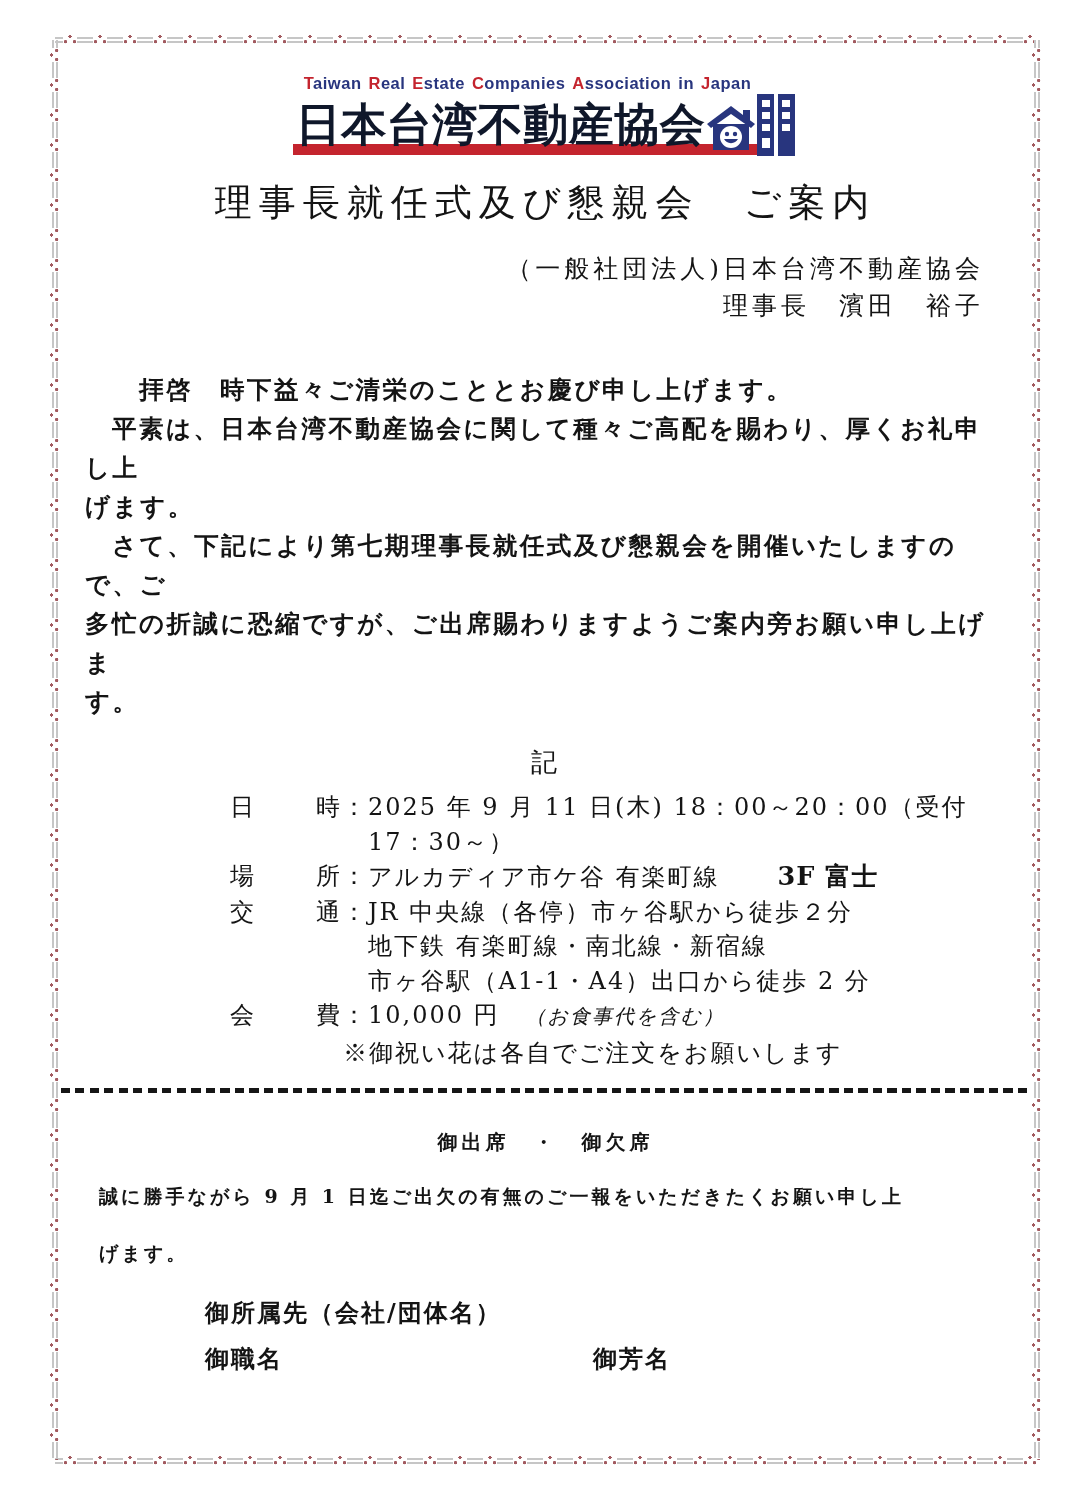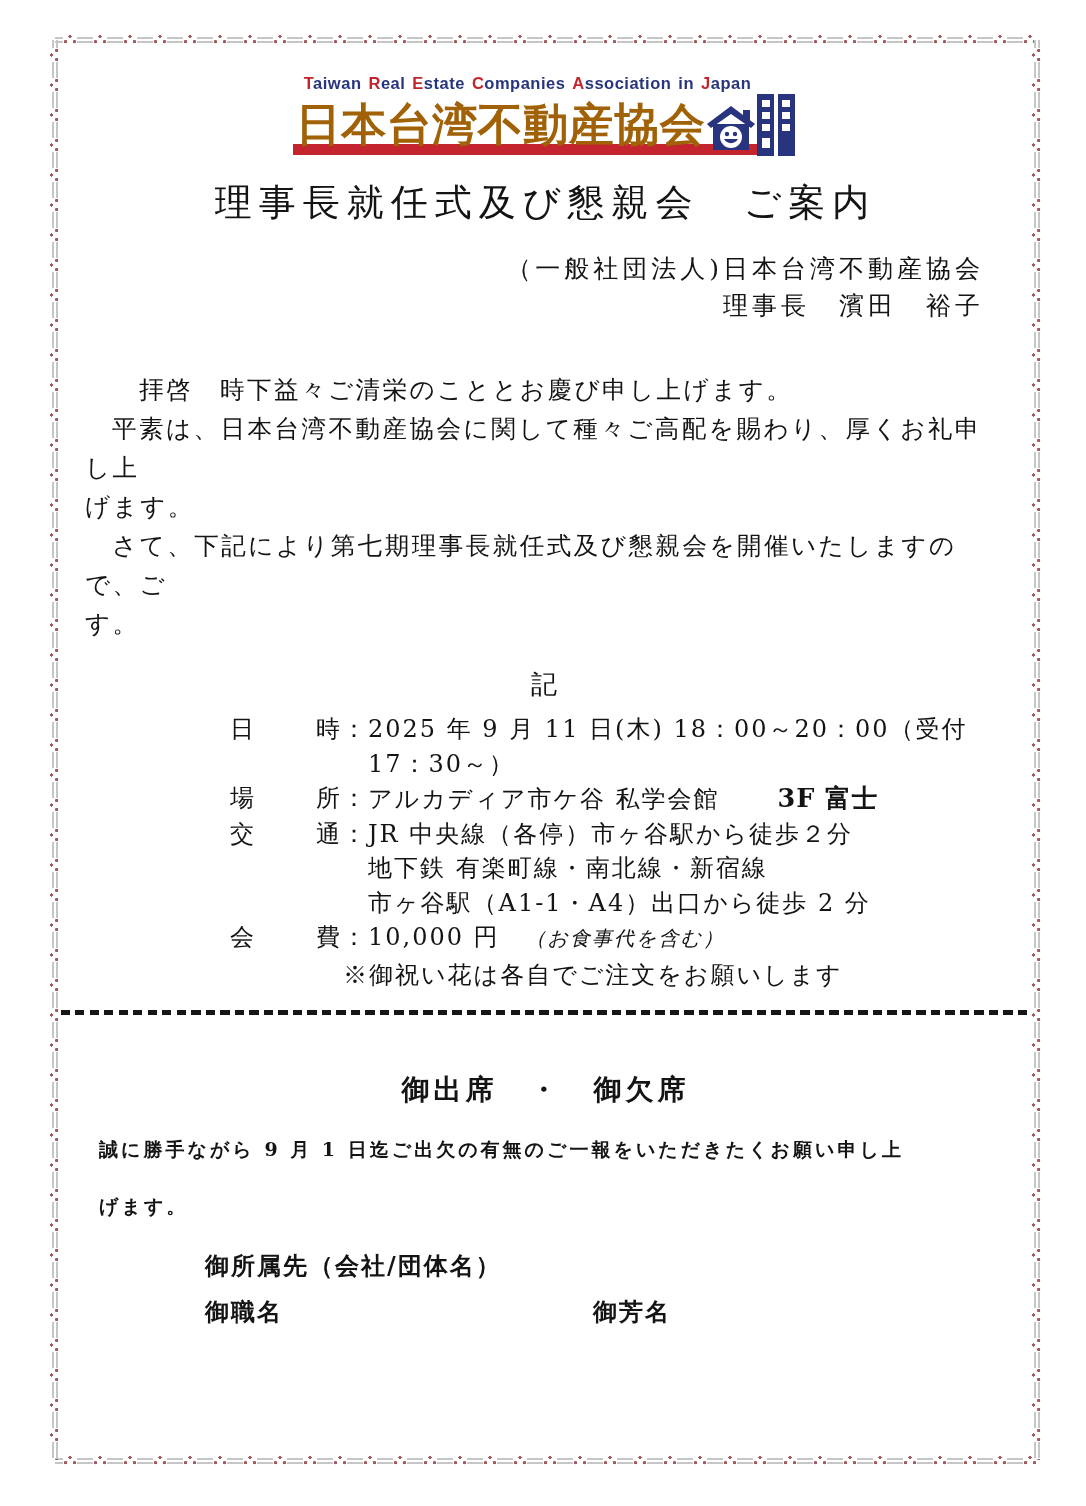--- a/index.html
+++ b/index.html
@@ -52,46 +52,46 @@
   .logo-en {
     font-family:"Liberation Sans",sans-serif; font-weight:bold;
     font-size:16.5px; color:#28357e; letter-spacing:.5px; padding-left:8px; margin-bottom:1px;
   }
   .logo-en .w { margin-right:7px; }
   .logo-en .cap { color:#c4242e; }
   .logo-row { position:relative; display:flex; align-items:flex-end; }
   .logo-jp {
     position:relative; z-index:1;
     font-family:"Liberation Sans",sans-serif; font-weight:bold;
-    font-size:45px; line-height:42px; color:#a16207; letter-spacing:0.5px;
+    font-size:45px; line-height:42px; color:#0f172a; letter-spacing:0.5px;
   }
   .logo-bar { position:absolute; z-index:0; left:-3px; right:30px; bottom:-9px; height:11px; background:#c4242e; }
   .house-icon  { position:relative; z-index:1; margin:0 0 -8px 2px; }
   .building-icon { position:relative; z-index:1; margin:0 0 -14px 2px; }
 
   
   .title { text-align:center; font-size:37px; font-weight:normal; letter-spacing:7px; margin-top:32px; }
   .sender { text-align:right; padding-right:22px; margin-top:22px; font-size:25px; line-height:37px; letter-spacing:4px; }
-  .bodytext { margin-top:46px; font-size:24.5px; line-height:39px; letter-spacing:2.5px; }
+  .bodytext { margin-top:46px; font-size:24.5px; line-height:39px; letter-spacing:2.5px;font-weight:bold; }
   .ki { text-align:center; font-size:26px; letter-spacing:3px; margin-top:24px; }
 
   .details { margin-top:10px; font-size:24px; line-height:34.5px; letter-spacing:2px; }
   .detail-row { display:flex; margin-left:145px; }
   .dlabel { display:inline-flex; justify-content:space-between; width:138px; flex:0 0 138px; }
   .detail-cont { margin-left:283px; }
   .dbold { font-weight:bold; font-size:25.5px; letter-spacing:1px;margin-left:32px; }
   .dnote { font-size:20px;font-style:italic; }
   .flower-note { margin-left:258px; font-size:24px; letter-spacing:2px; margin-top:2px; }
 
   .dashline {
     margin:18px -22px 0 -24px; height:5px;
     background:repeating-linear-gradient(90deg,#161616 0 9px,rgba(0,0,0,0) 9px 14.5px);
   }
 
-  .rsvp-heading { text-align:center; font-weight:bold; font-size:28px; letter-spacing:4px; margin-top:56px; }
+  .rsvp-heading { text-align:center; font-weight:bold; font-size:20px; letter-spacing:4px; margin-top:36px; }
   .request { margin-top:12px; padding-left:14px; font-weight:bold; font-size:19px; line-height:57px; letter-spacing:3px; }
 
   .form { margin-top:8px; margin-left:120px; font-weight:bold; font-size:24px; letter-spacing:2px; }
   .form-row { display:flex; align-items:center; height:46px; }
   .fcol { width:388px; flex:0 0 388px; }
 </style>
 </head>
 <body>
 
 <div class="page">
@@ -146,39 +146,40 @@
     <div class="sender">
       <div>（一般社団法人)日本台湾不動産協会</div>
       <div>理事長　濱田　裕子</div>
     </div>
 
     <div class="bodytext">
       <div>　　拝啓　時下益々ご清栄のこととお慶び申し上げます。</div>
       <div>　平素は、日本台湾不動産協会に関して種々ご高配を賜わり、厚くお礼申し上</div>
       <div>げます。</div>
       <div>　さて、下記により第七期理事長就任式及び懇親会を開催いたしますので、ご</div>
+      <div>多忙の折誠に恐縮ですが、ご出席賜わりますようご案内旁お願い申し上げま</div>
       <div>す。</div>
     </div>
 
     <div class="ki">記</div>
 
     <div class="details">
       <div class="detail-row">
         <span class="dlabel">
             <span>日</span>
             <span>時：</span>
           </span>
         <span>2025 年 9 月 11 日(木) 18：00～20：00（受付 17：30～）</span>
       </div>
       <div class="detail-row">
         <span class="dlabel">
             <span>場</span>
             <span>所：</span>
           </span>
-        <span><span>アルカディア市ケ谷 私学会館　</span><span class="dbold">3F 富士</span></span>
+        <span><span>アルカディア市ケ谷 有楽町線　</span><span class="dbold">3F 富士</span></span>
       </div>
       <div class="detail-row">
         <span class="dlabel">
             <span>交</span>
             <span>通：</span>
           </span>
         <span>JR 中央線（各停）市ヶ谷駅から徒歩２分</span>
       </div>
       <div class="detail-cont">地下鉄 有楽町線・南北線・新宿線</div>
       <div class="detail-cont">市ヶ谷駅（A1-1・A4）出口から徒歩 2 分</div>

